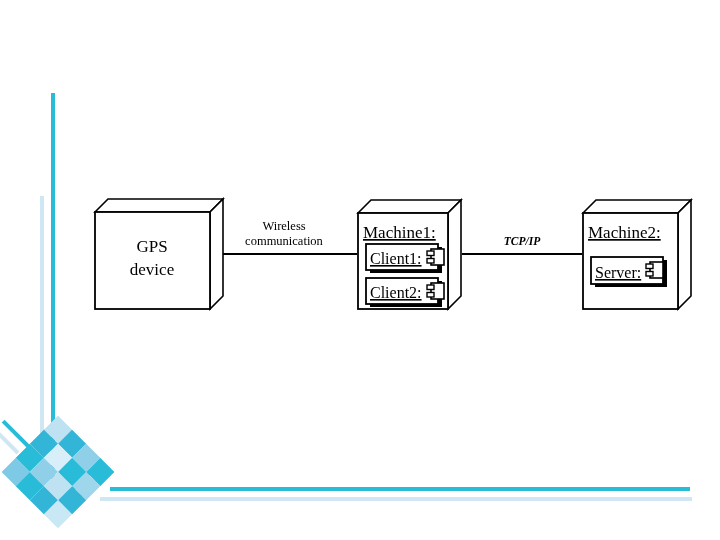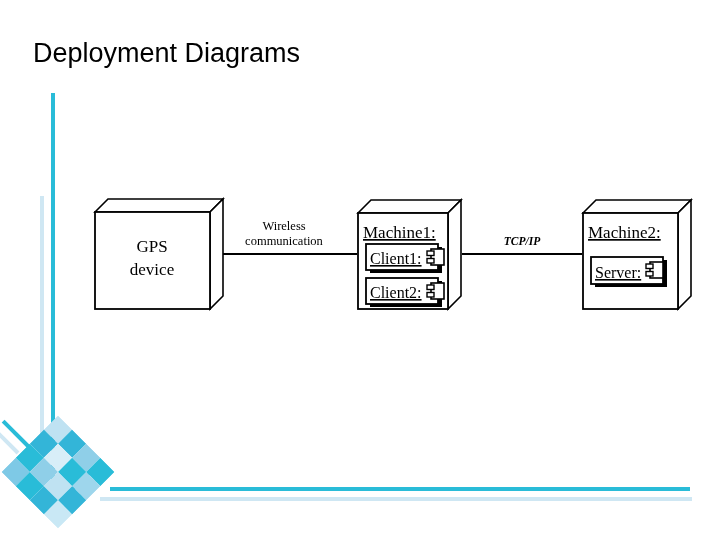--- a/index.html
+++ b/index.html
@@ -141,21 +141,20 @@
         <div style="background: rgb(143, 207, 232);"></div>
         <div style="background: rgb(191, 226, 242);"></div>
         <div style="background: rgb(51, 181, 216);"></div>
         <div style="background: rgb(126, 201, 230);"></div>
         <div style="background: rgb(41, 188, 216);"></div>
         <div style="background: rgb(51, 181, 216);"></div>
         <div style="background: rgb(201, 232, 245);"></div>
       </div>
   </div>
 
-  <div id="title">Deployment Diagrams</div>
 
   <div id="diagram">
     <svg width="720" height="540" viewBox="0 0 720 540" xmlns="http://www.w3.org/2000/svg">
 
       <g>
         <line x1="210" y1="254" x2="357" y2="254" stroke="#000" stroke-width="2.2"></line>
       </g>
       <g>
         <line x1="462" y1="254" x2="582" y2="254" stroke="#000" stroke-width="2.2"></line>
       </g>

